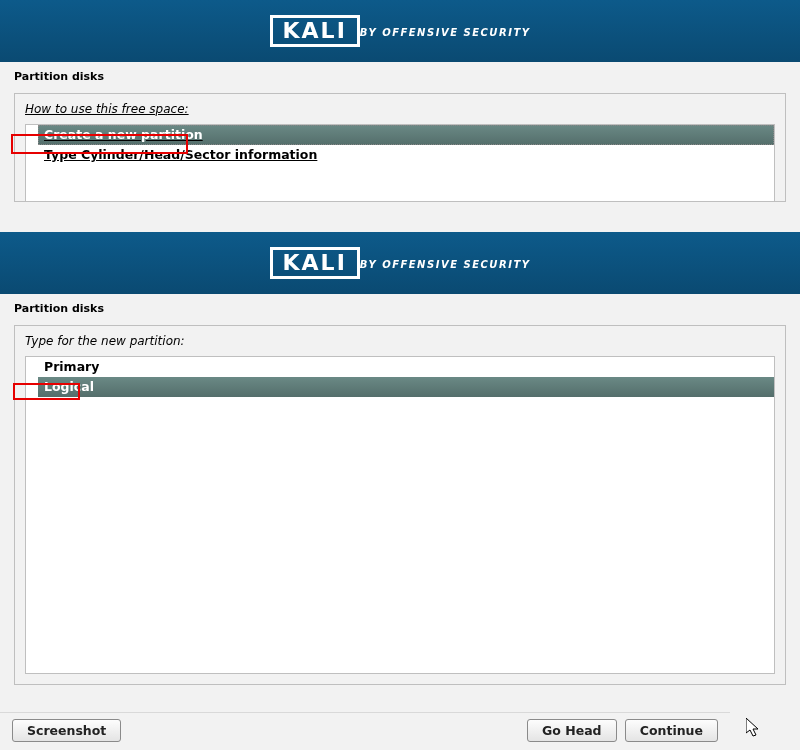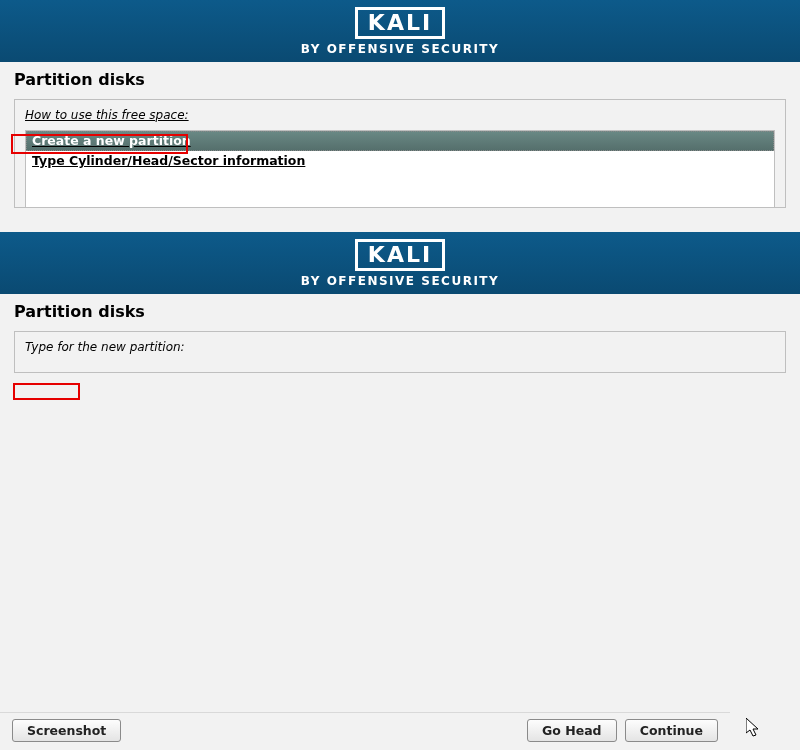--- a/index.html
+++ b/index.html
@@ -17,42 +17,43 @@
     background: #0a4a72;
     background: linear-gradient(to bottom, #0d5a8a 0%, #0a4a72 100%);
     height: 62px;
     display: flex;
     align-items: center;
     justify-content: center;
     position: relative;
   }
   .kali-logo {
     display: flex;
-    flex-direction: column;
+    flex-direction: row;
     align-items: center;
     color: #fff;
   }
   .kali-logo-box {
     border: 3px solid #fff;
     padding: 2px 10px;
     font-weight: bold;
     font-size: 22px;
     letter-spacing: 2px;
     line-height: 1;
   }
   .kali-logo-sub {
-    font-size: 12px;
+    font-size: 10px;
     letter-spacing: 1.5px;
     margin-top: 3px;
     font-weight: bold;
+    font-style: italic;
   }
   .section-title {
     font-weight: bold;
     padding: 8px 14px 10px 14px;
-    font-size: 16px;
+    font-size: 11px;
   }
   .panel {
     margin: 0 14px;
     border: 1px solid #bfbfbf;
     background: #f2f2f2;
     padding: 8px 10px 10px 10px;
   }
   .panel-prompt {
     font-style: italic;
     font-size: 12px;
@@ -62,20 +63,21 @@
   .option-list {
     background: #fff;
     border: 1px solid #bfbfbf;
   }
   .option-row {
     padding: 1px 6px;
     font-weight: bold;
     font-size: 12.5px;
     line-height: 18px;
     cursor: default;
+    margin-left: 12px;
   }
   .option-row.selected {
     background: #5f7c79;
     background: linear-gradient(to bottom, #6a8985 0%, #546e6b 100%);
     color: #fff;
   }
   .option-row.dashed-focus {
     outline: 1px dotted #888;
     outline-offset: -1px;
   }
@@ -149,20 +151,24 @@
 <div class="screen2">
   <div class="kali-banner">
     <div class="kali-logo">
       <div class="kali-logo-box">KALI</div>
       <div class="kali-logo-sub">BY OFFENSIVE SECURITY</div>
     </div>
   </div>
   <div class="section-title">Partition disks</div>
   <div class="panel">
     <span class="panel-prompt">Type for the new partition:</span>
+    <div class="panel2-list">
+      <div class="option-row">Primary</div>
+      <div class="option-row selected">Logical</div>
+    </div>
   </div>
 </div>
 <div class="red-box red2"></div>
 
 <div class="footer">
   <button class="btn">Screenshot</button>
   <div class="spacer"></div>
   <button class="btn">Go Head</button>
   <button class="btn">Continue</button>
 </div>

